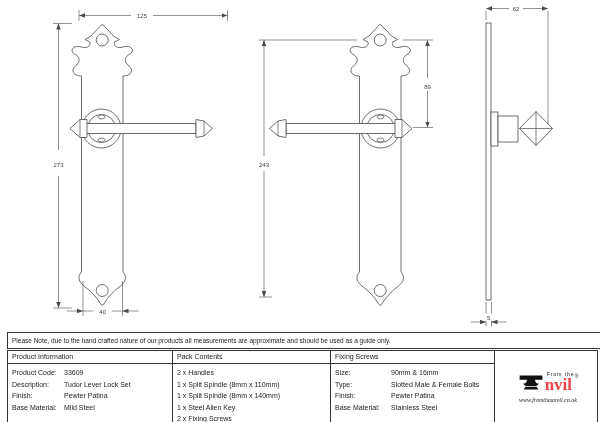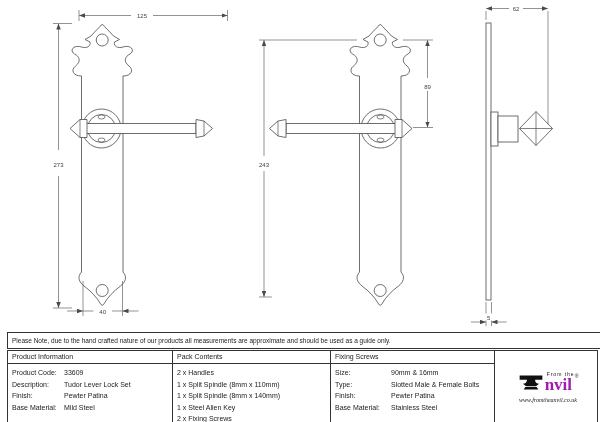--- a/index.html
+++ b/index.html
@@ -28,21 +28,21 @@
   .kv .k{display:inline-block;width:52px;}
   td.fix .kv .k{width:56px;}
   .pc-item{line-height:11.5px;white-space:nowrap;}
   
   td.logo-cell{text-align:center;vertical-align:middle !important;}
   .logo{display:flex;flex-direction:column;align-items:center;justify-content:center;}
   .logo-row{display:flex;align-items:flex-end;}
   .logo-anvil{margin-right:1px;}
   .logo-stack{display:flex;flex-direction:column;align-items:flex-start;line-height:1;}
   .logo-tag{font-size:5px;letter-spacing:1px;color:#111;margin-bottom:1px;margin-left:2px;}
-  .logo-name{font-family:"Liberation Serif",serif;font-size:17px;font-weight:700;color:#a21caf;line-height:0.8;}
+  .logo-name{font-family:"Liberation Serif",serif;font-size:17px;font-weight:700;color:#ef4444;line-height:0.8;}
   .logo-reg{font-size:5px;color:#111;margin-bottom:10px;}
   .logo-site{font-family:"Liberation Serif",serif;font-style:italic;font-size:6px;color:#222;margin-top:2px;}
 </style>
 </head>
 <body>
 
 <div id="sheet">
 
   <svg id="drawing" width="600" height="333" viewBox="0 0 600 333">
     <defs>

